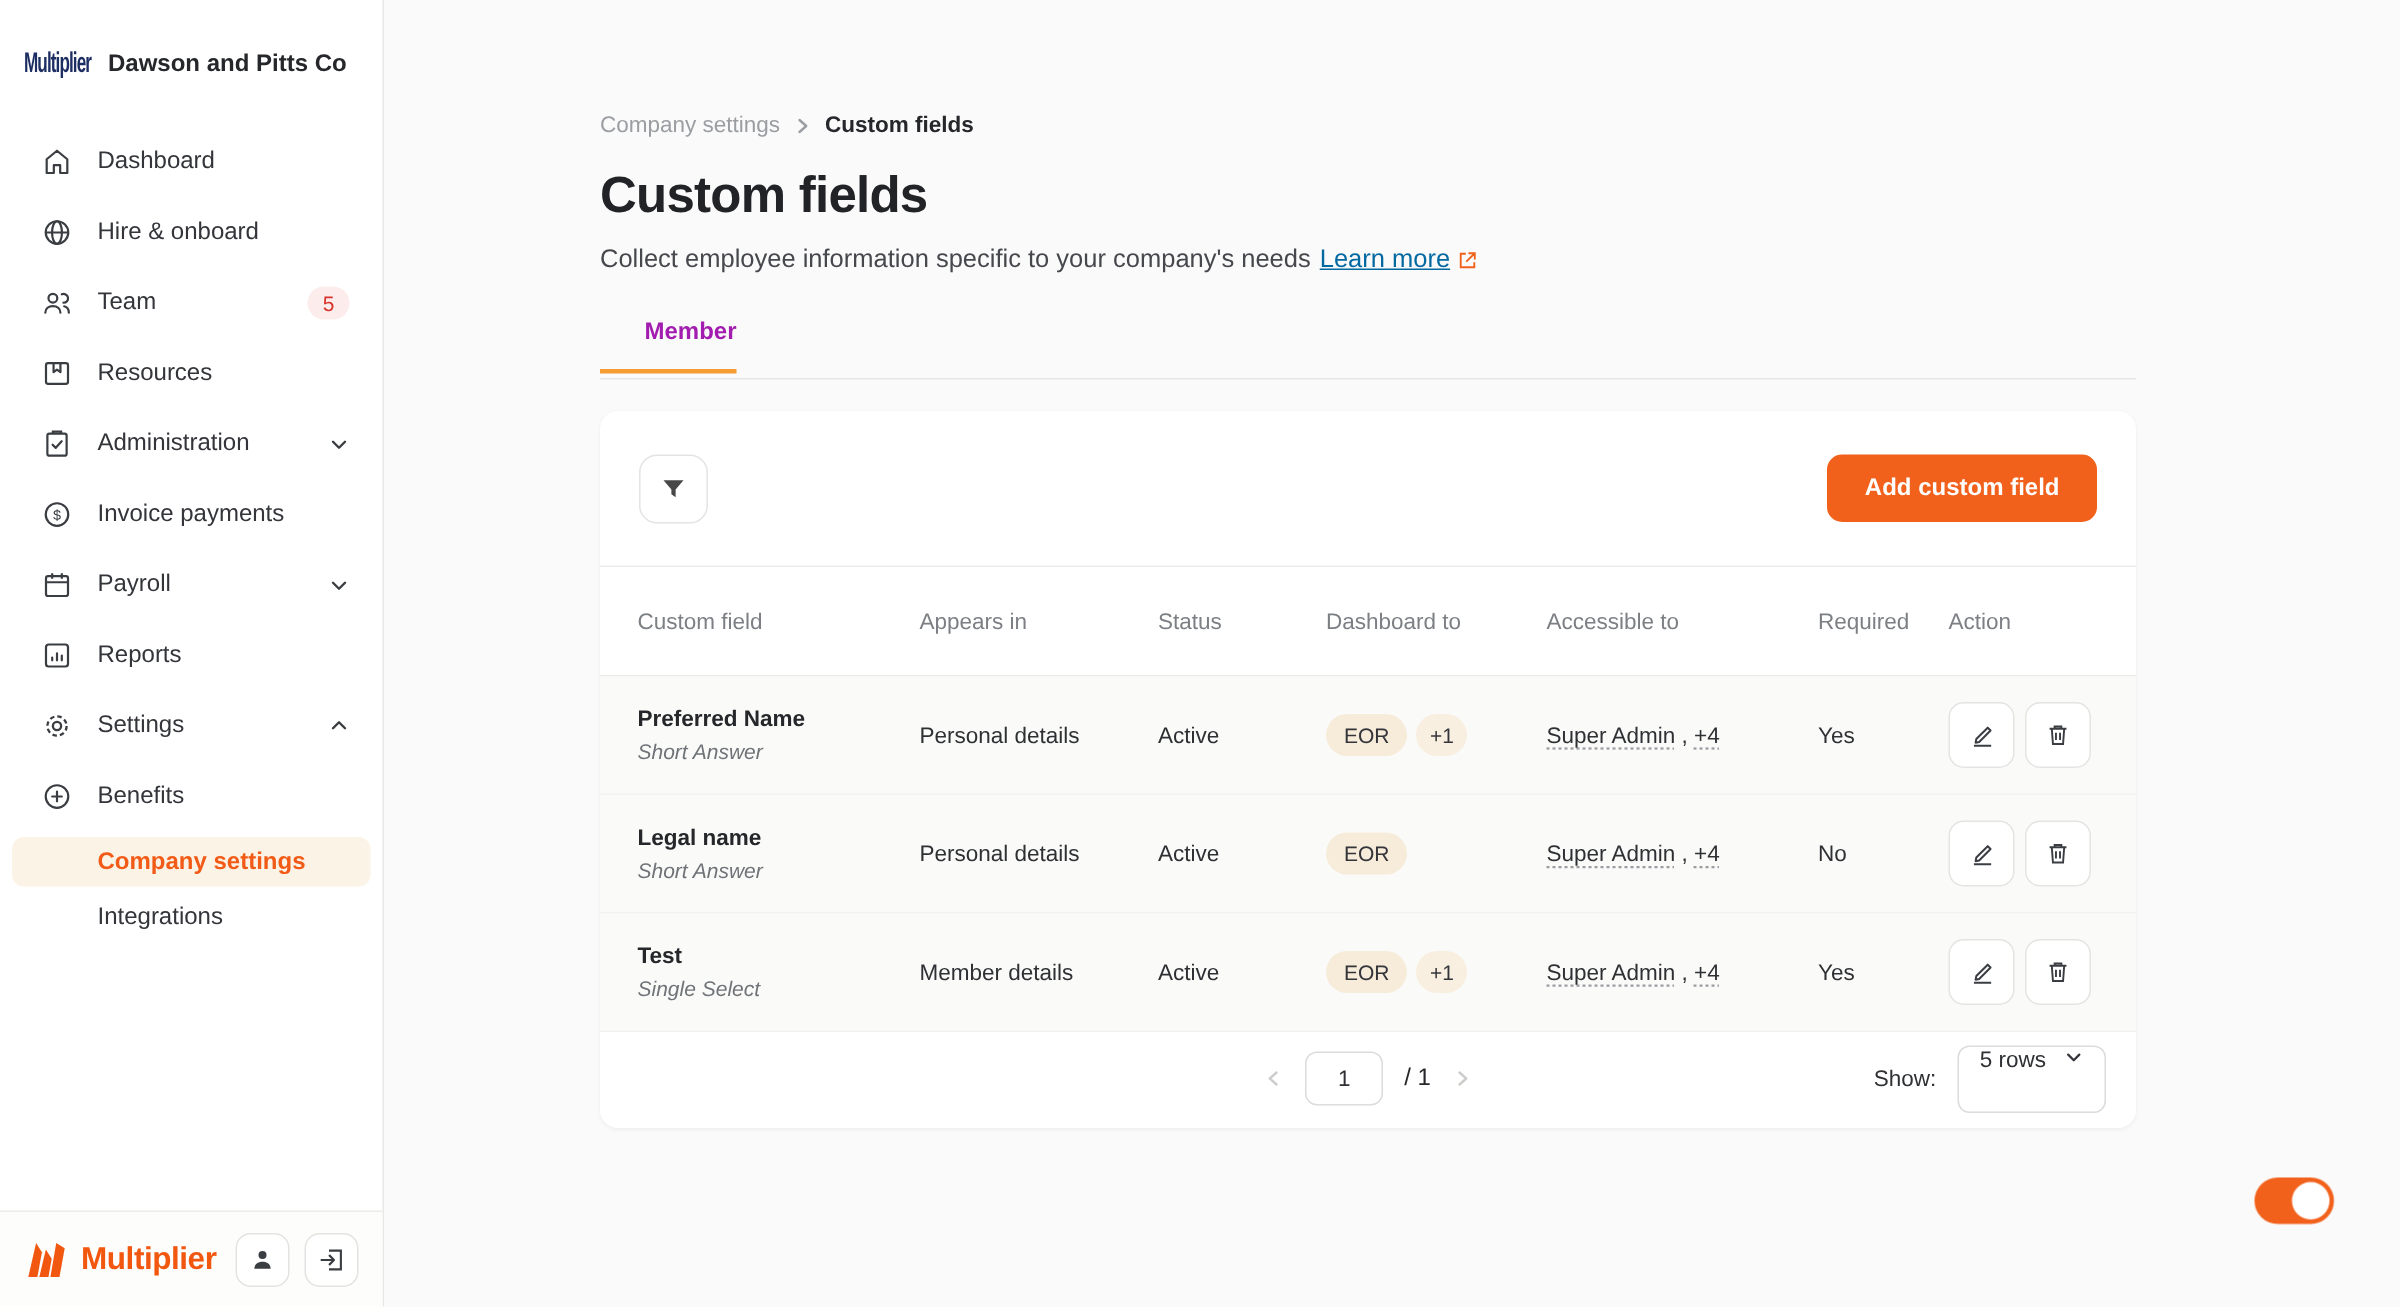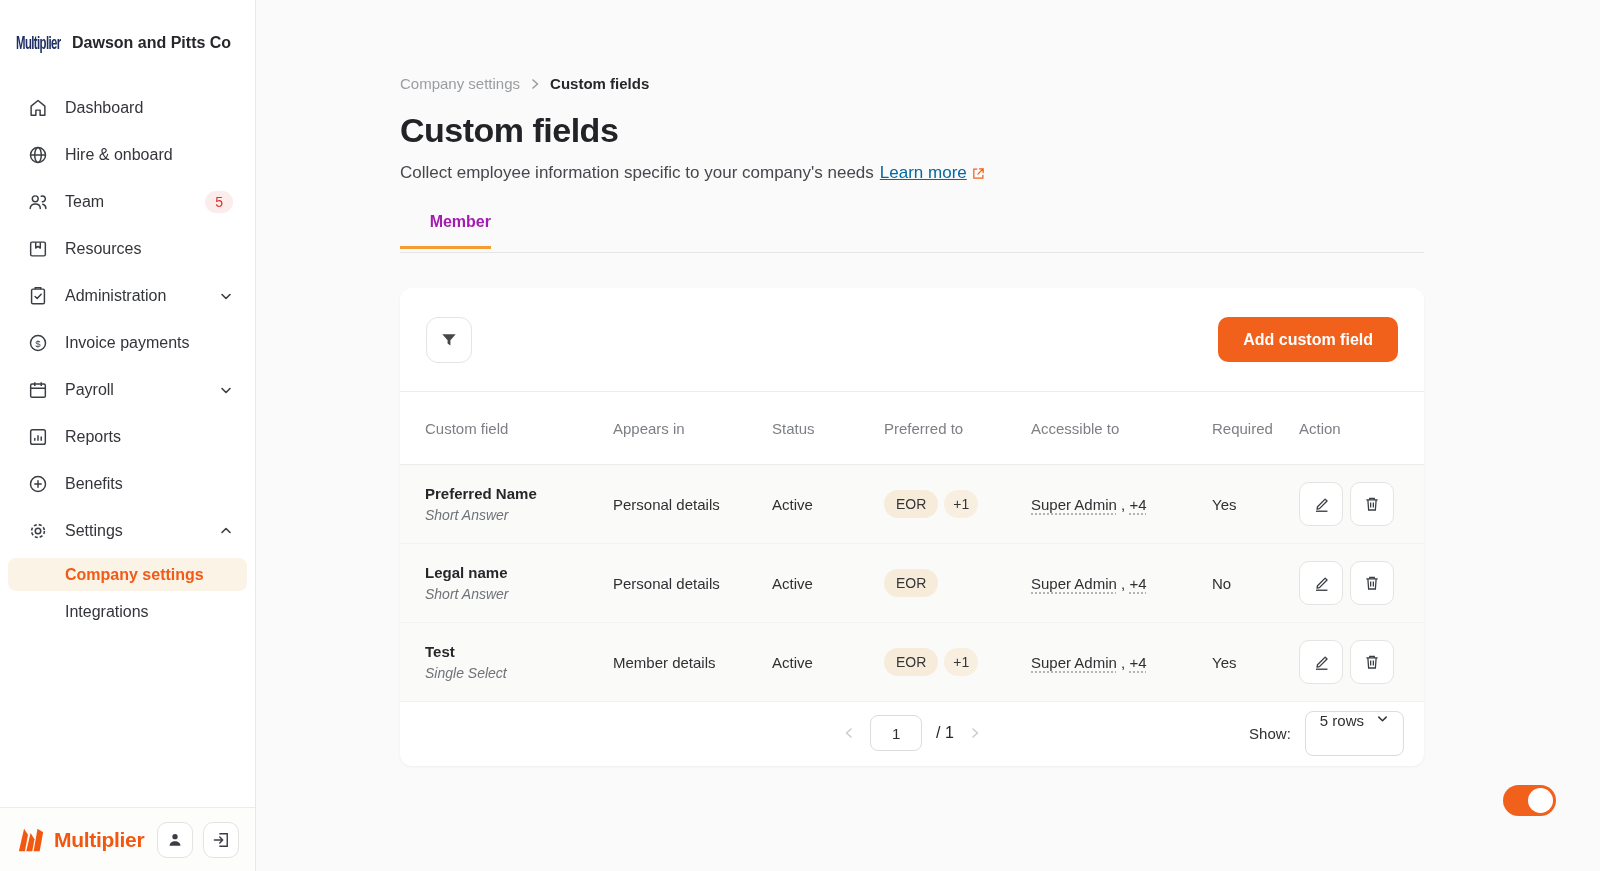--- a/index.html
+++ b/index.html
@@ -37,21 +37,21 @@
   .bc-parent { color:#9a9da1; cursor:pointer; }
   .bc-current { color:#26272b; font-weight:700; }
   .page-title { position:absolute; top:111px; font-size:34px; font-weight:700; color:#222327; letter-spacing:-.5px; }
   .subtitle { position:absolute; top:163px; font-size:17px; color:#46484d; display:flex; align-items:flex-end; gap:6px; white-space:nowrap; }
   .learn-more { color:#0369a1; text-decoration:underline; cursor:pointer; display:inline-flex; align-items:center; gap:4px; }
 
   .tabs { position:absolute; top:213px; width:1024px; border-bottom:1px solid #e5e5e3; height:40px; }
   .tab { display:inline-flex; width:91px; justify-content:flex-end; font-size:16px; font-weight:700;
     color:#a21caf; padding-bottom:15px; border-bottom:3px solid #f59c33; cursor:pointer; }
 
-  .card { position:absolute; top:288px; width:1024px; height:478px; background:#fff; border-radius:12px;
+  .card { position:absolute; top:274px; width:1024px; height:478px; background:#fff; border-radius:12px;
     box-shadow:0 1px 3px rgba(0,0,0,.05); }
   .toolbar { height:103px; display:flex; align-items:center; justify-content:space-between; padding:0 26px; }
   .filter-btn { width:46px; height:46px; border:1px solid #e4e4e2; border-radius:12px; background:#fff;
     display:flex; align-items:center; justify-content:center; cursor:pointer; }
   .add-btn { height:45px; padding:0 25px; background:#f2611c; color:#fff; border:none; border-radius:10px;
     font-size:16px; font-weight:700; font-family:"Liberation Sans",sans-serif; cursor:pointer; }
 
   .tgrid { display:grid; grid-template-columns:188px 159px 112px 147px 181px 87px 1fr;
     align-items:center; padding:0 25px; }
   .thead { height:74px; border-top:1px solid #ececea; border-bottom:1px solid #ececea; color:#7c7f84; font-size:15px; }
@@ -171,40 +171,40 @@
       <span class="ico">
         <svg width="22" height="22" viewBox="0 0 24 24" fill="none" stroke="#3a3d42" stroke-width="1.6">
             <rect x="4" y="4" width="16" height="16" rx="2"></rect>
             <path d="M8.5 15.5 v-2 M12 15.5 v-5 M15.5 15.5 v-3.5" stroke-linecap="round"></path>
           </svg>
       </span>
       <span class="lbl">Reports</span>
     </div>
     <div class="nav-item">
       <span class="ico">
-        <svg width="22" height="22" viewBox="0 0 24 24" fill="none" stroke="#3a3d42" stroke-width="1.6">
-            <circle cx="12" cy="12" r="8.2"></circle>
-            <path d="M12 8.5 v7 M8.5 12 h7" stroke-linecap="round"></path>
-          </svg>
-      </span>
-      <span class="lbl">Benefits</span>
-    </div>
-    <div class="nav-item">
-      <span class="ico">
         <svg width="22" height="22" viewBox="0 0 24 24" fill="none" stroke="#3a3d42" stroke-width="1.7">
             <circle cx="12" cy="12" r="7" stroke-dasharray="3.3 2.2"></circle>
             <circle cx="12" cy="12" r="3"></circle>
           </svg>
       </span>
       <span class="lbl">Settings</span>
       <span class="chev">
         <svg width="14" height="14" viewBox="0 0 14 14" fill="none" stroke="#3a3d42" stroke-width="1.6">
             <path d="M3 8.5 L7 4.5 L11 8.5" stroke-linecap="round" stroke-linejoin="round"></path>
           </svg>
       </span>
+    </div>
+    <div class="nav-item">
+      <span class="ico">
+        <svg width="22" height="22" viewBox="0 0 24 24" fill="none" stroke="#3a3d42" stroke-width="1.6">
+            <circle cx="12" cy="12" r="8.2"></circle>
+            <path d="M12 8.5 v7 M8.5 12 h7" stroke-linecap="round"></path>
+          </svg>
+      </span>
+      <span class="lbl">Benefits</span>
     </div>
     <div class="sub-item active">
       <span>Company settings</span>
     </div>
     <div class="sub-item">
       <span>Integrations</span>
     </div>
   </nav>
 
   <div class="sidebar-bottom">
@@ -267,21 +267,21 @@
               <path d="M4 5 H20 L13.7 12.3 V18.6 L10.3 16.2 V12.3 Z" fill="#474747"></path>
             </svg>
         </button>
         <button class="add-btn">Add custom field</button>
       </div>
 
       <div class="tgrid thead">
         <span>Custom field</span>
         <span>Appears in</span>
         <span>Status</span>
-        <span>Preferred to</span>
+        <span>Dashboard to</span>
         <span>Accessible to</span>
         <span>Required</span>
         <span>Action</span>
       </div>
 
       <div class="tgrid trow">
         <div class="cell-name">
           <div class="nm">Preferred Name</div>
           <div class="tp">Short Answer</div>
         </div>

